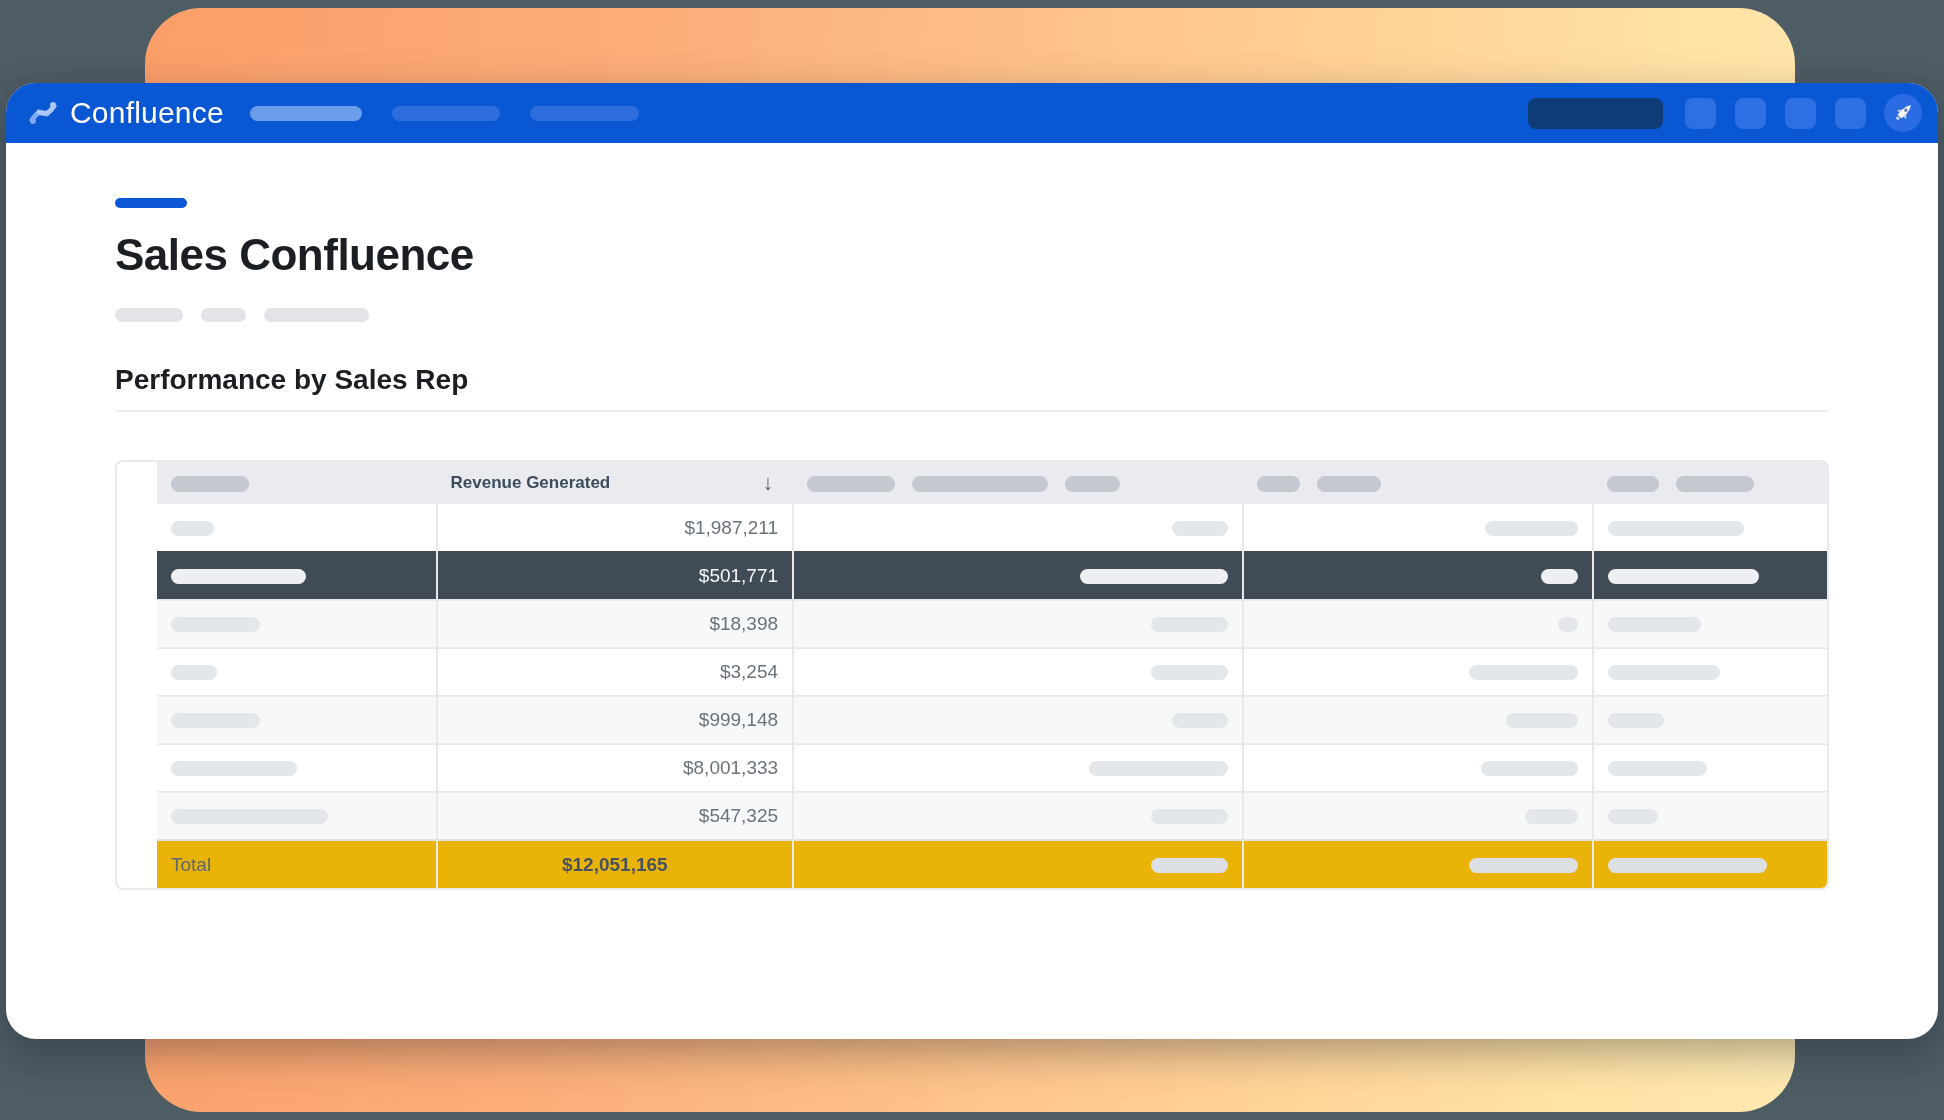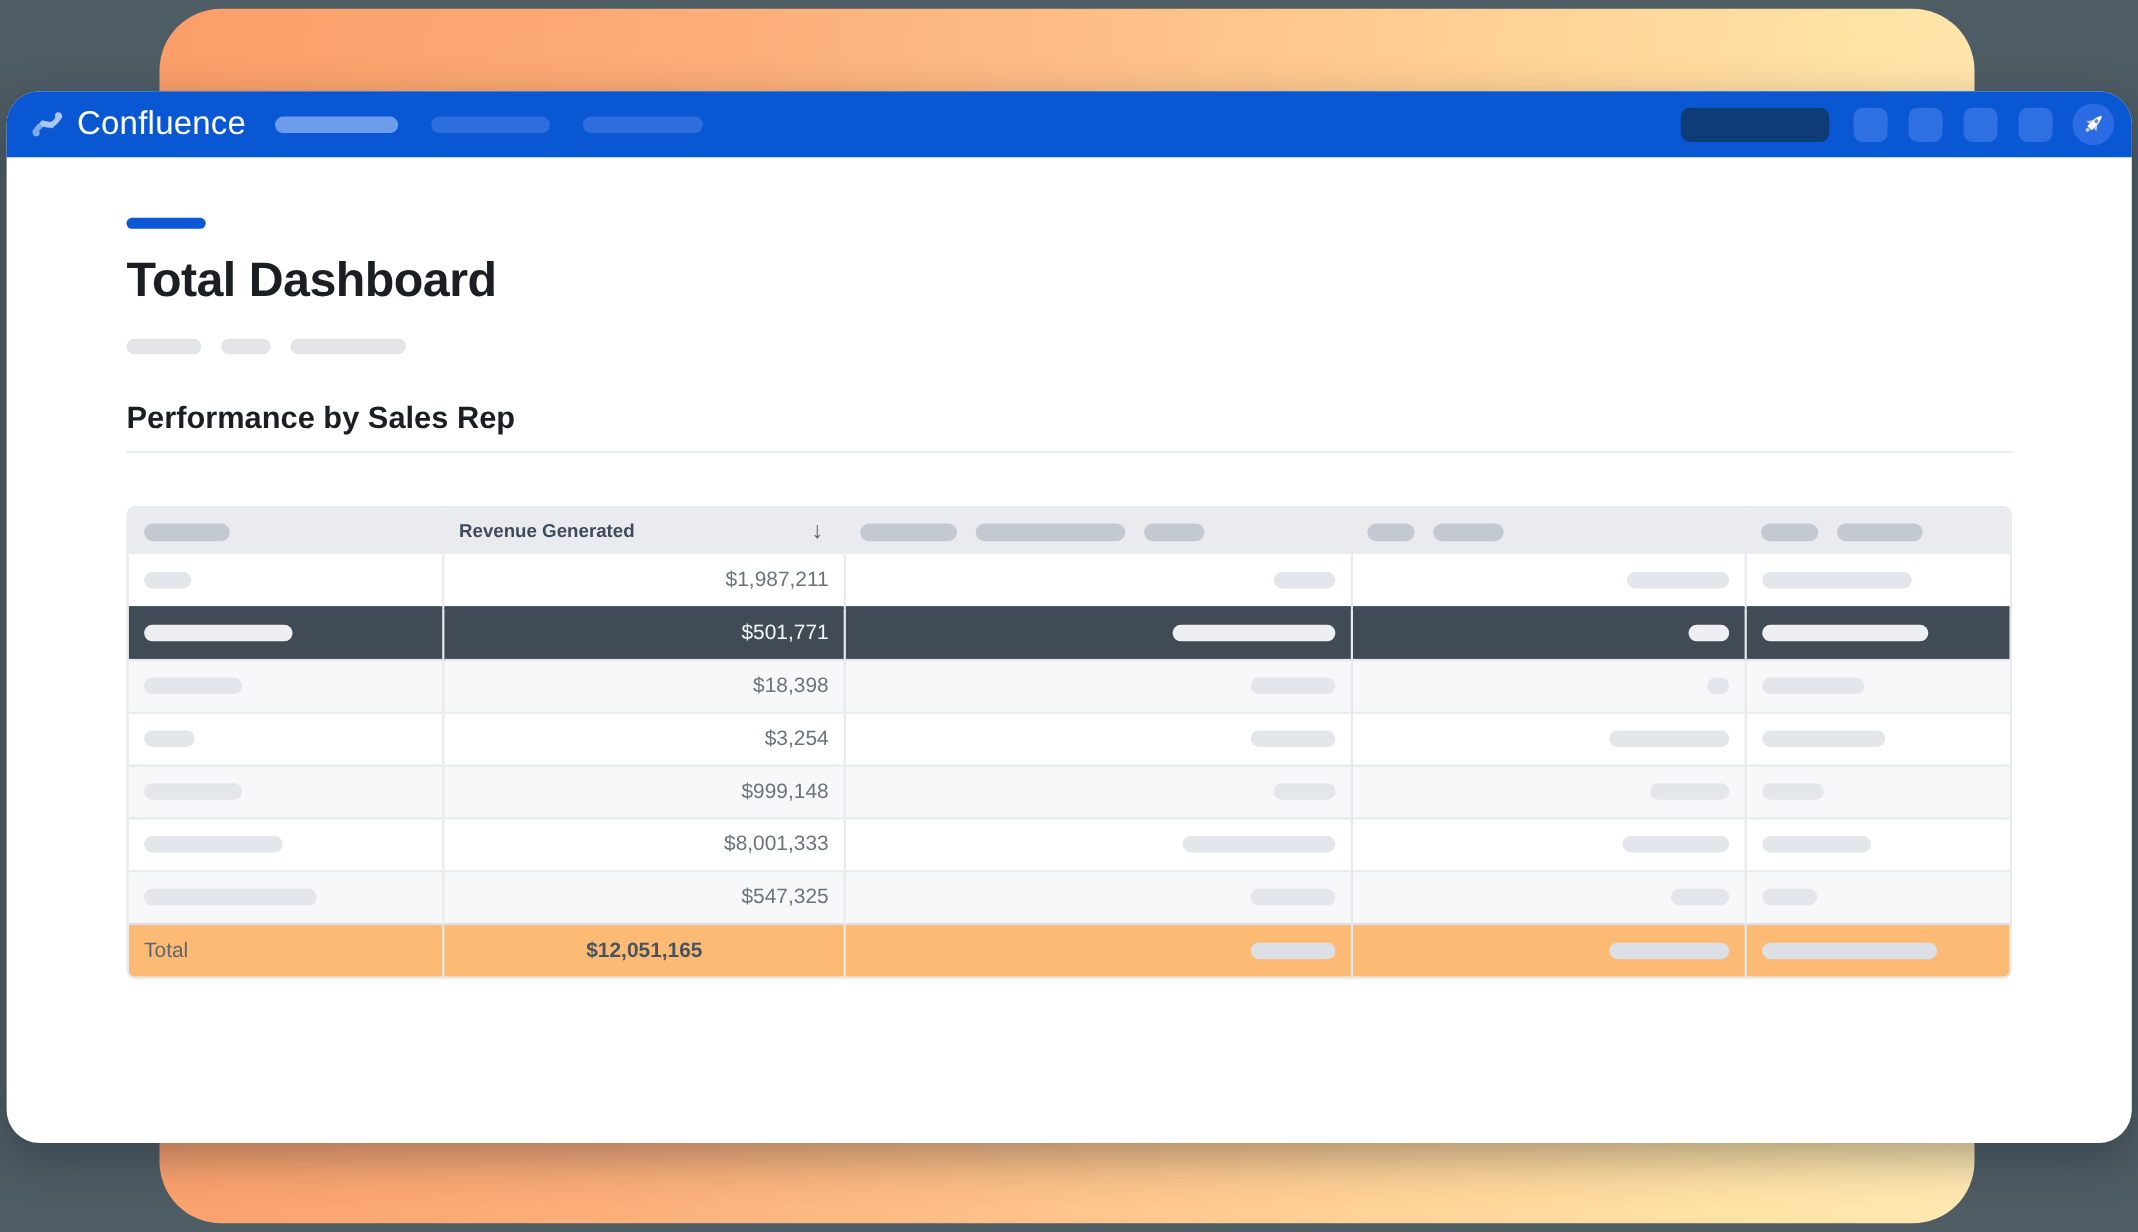--- a/index.html
+++ b/index.html
@@ -55,20 +55,21 @@
   .meta-pills { margin-top:28px; display:flex; gap:18px; }
   .meta-pill { height:14px; border-radius:7px; background:#E2E4E7; }
   .section-title { margin-top:42px; font-size:28px; font-weight:600; color:#1B1F23; }
   .divider { margin-top:14px; height:2px; background:#ECEDEF; }
 
   
   .table-wrap {
     margin-top:48px;
     border:2px solid #E7E9EC; border-radius:8px;
     overflow:hidden;
+    padding-left:40px;
   }
   table { width:100%; border-collapse:collapse; table-layout:fixed; }
   thead th {
     background:#E9EBEF; height:42px;
     font-size:17px; font-weight:700; color:#3D4B5C;
     text-align:left; padding:0 14px; vertical-align:middle;
   }
   .sort-head { display:flex; align-items:center; justify-content:space-between; }
   .sort-icon { font-size:21px; color:#55606B; font-weight:400; margin-right:6px; }
   tbody td {
@@ -76,21 +77,21 @@
     border-top:2px solid #E7E9EC; border-right:2px solid #E7E9EC;
     font-size:19px; color:#6A737C; background:#FFFFFF;
   }
   tbody td:last-child { border-right:none; }
   tbody tr.alt td { background:#F7F8FA; }
   tbody tr.highlight td {
     background:#404B56; color:#FFFFFF;
     border-top-color:#404B56;
   }
   tbody tr.highlight + tr td { border-top-color:#E7E9EC; }
-  tbody tr.total-row td { background:#fdba74; color:#5D6771; border-top-color:#DFE1E5; }
+  tbody tr.total-row td { background:#eab308; color:#5D6771; border-top-color:#DFE1E5; }
   tbody tr.total-row td.value-cell { color:#49535E; font-weight:600;text-align:center; }
   .value-cell { text-align:right; }
   tbody tr.highlight td.value-cell { color:#F6F7F8; }
 
   
   .ph { display:inline-block; height:15px; border-radius:8px; background:#E3E6EA; vertical-align:middle; }
   .ph-head { display:inline-block; height:16px; border-radius:8px; background:#C3C8D1; vertical-align:middle; margin-right:12px; }
   tr.highlight .ph { background:#EDEFF2; }
   tr.total-row .ph { background:#DCDFE3; }
   .cell-right { text-align:right; }
@@ -139,21 +140,21 @@
               <rect x="11.4" y="18.6" width="3.2" height="3.4" rx="1.2" fill="#C9D2DB"></rect>
             </g>
           </svg>
         </span>
       </span>
     </div>
   </div>
 
   <div class="content">
     <div class="accent-bar"></div>
-    <div class="page-title">Total Dashboard</div>
+    <div class="page-title">Sales Confluence</div>
 
     <div class="meta-pills">
       <span class="meta-pill" style="width:68px;"></span>
       <span class="meta-pill" style="width:45px;"></span>
       <span class="meta-pill" style="width:105px;"></span>
     </div>
 
     <div class="section-title">Performance by Sales Rep</div>
     <div class="divider"></div>
 

